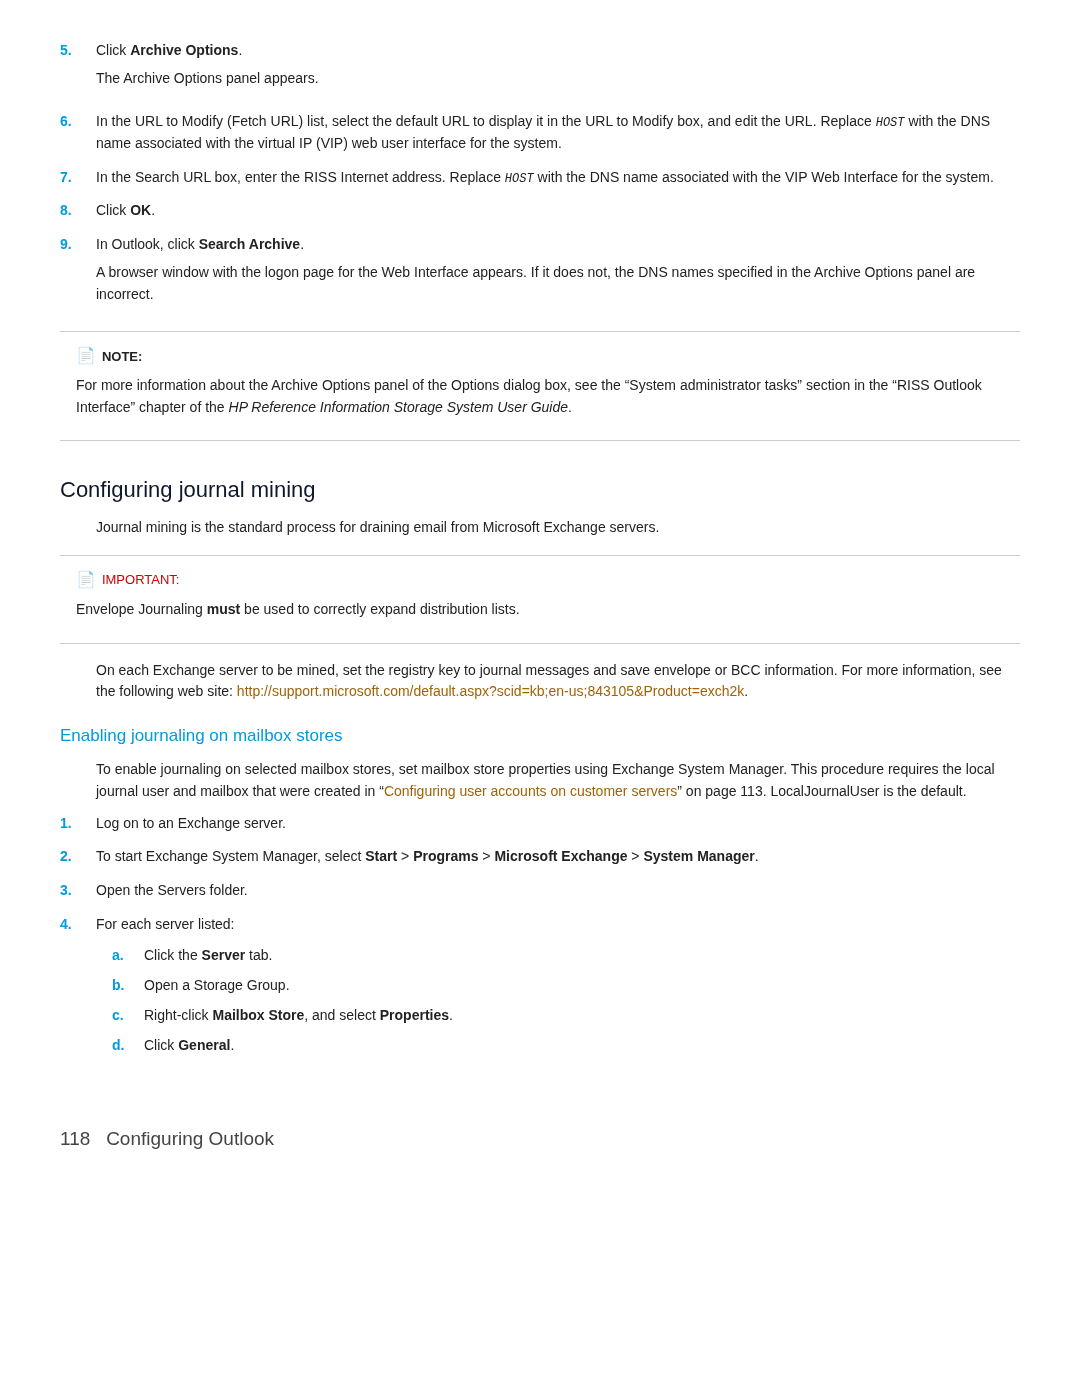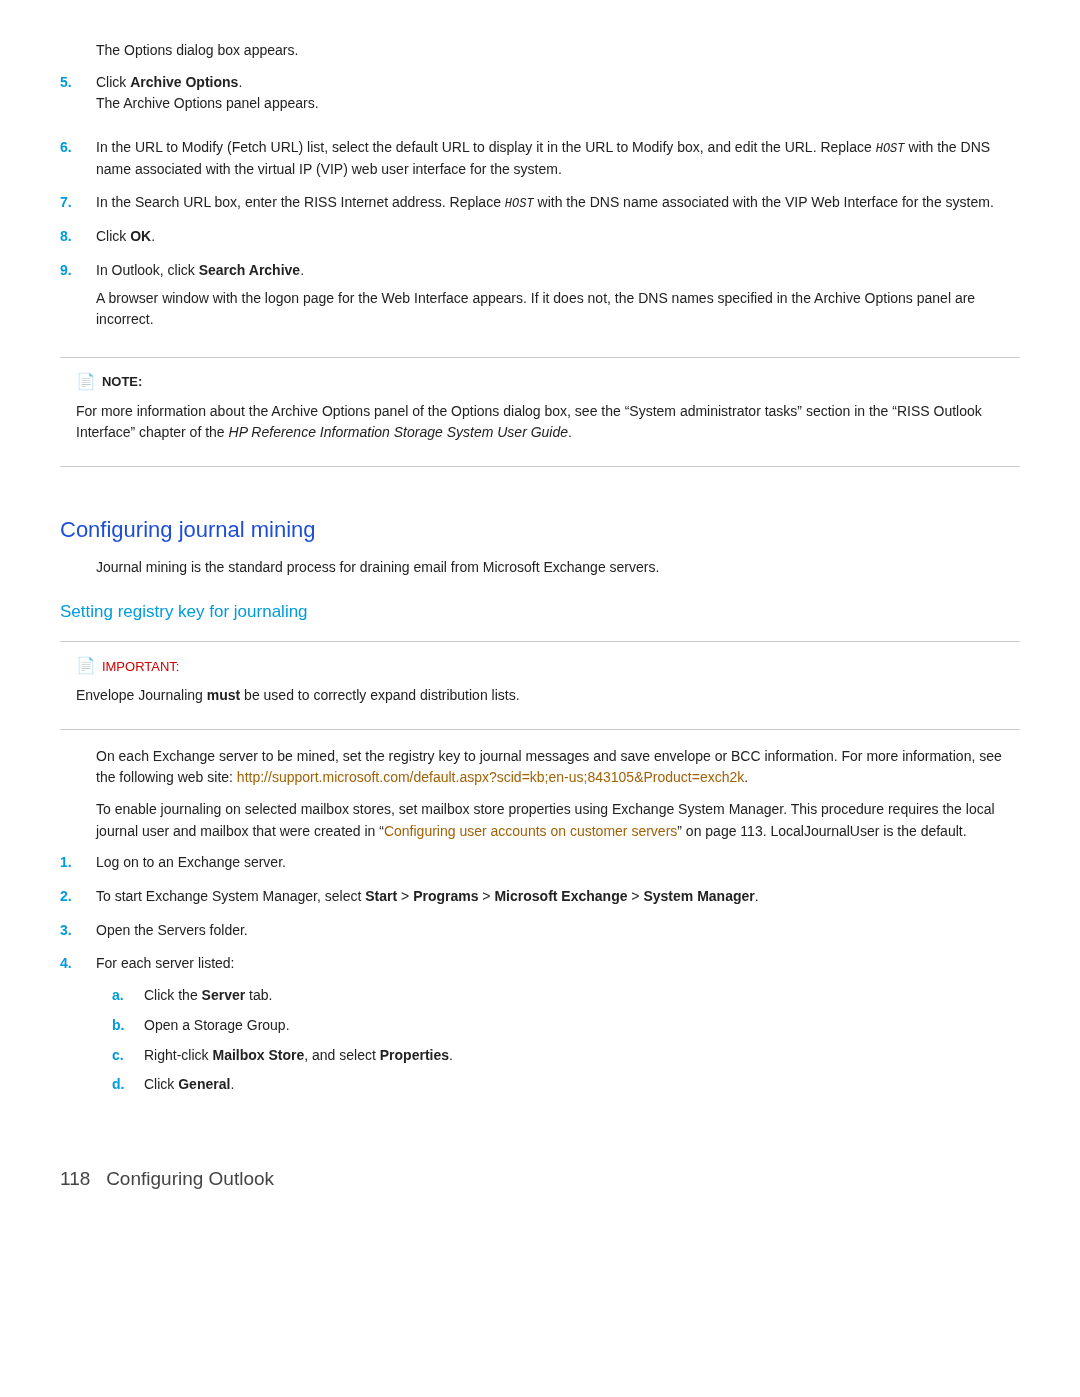--- a/index.html
+++ b/index.html
@@ -52,22 +52,22 @@
       font-weight: bold;
       color: #009bde;
       min-width: 32px;
       font-size: 14px;
     }
 
     
     .section-title {
       font-size: 22px;
       font-weight: normal;
-      color: #1d4ed8;
-      margin-top: 46px;
+      color: #0f172a;
+      margin-top: 32px;
       margin-bottom: 10px;
     }
 
     .subsection-title {
       font-size: 17px;
       font-weight: normal;
       color: #009bde;
       margin-top: 20px;
       margin-bottom: 10px;
     }
@@ -135,29 +135,26 @@
     .body-text {
       padding-left: 36px;
       margin-bottom: 10px;
     }
   </style>
 </head>
 <body>
 
 <div class="page-content">
 
-  <div>
-    <p class="body-text">The Options dialog box appears.</p>
-  </div>
 
   <div class="step-item">
     <span class="step-number">5.</span>
     <div class="step-body">
       <span>Click </span><span class="bold">Archive Options</span><span>.</span>
-      <p style="margin-top:0;">The Archive Options panel appears.</p>
+      <p style="margin-top:6px;">The Archive Options panel appears.</p>
     </div>
   </div>
 
   <div class="step-item">
     <span class="step-number">6.</span>
     <div class="step-body">
       <span>In the URL to Modify (Fetch URL) list, select the default URL to display it in the URL to Modify box, and edit the URL. Replace </span><span class="code-italic">HOST</span><span> with the DNS name associated with the virtual IP (VIP) web user interface for the system.</span>
     </div>
   </div>
 
@@ -190,37 +187,37 @@
     </div>
     <p>
       <span>For more information about the Archive Options panel of the Options dialog box, see the “System administrator tasks” section in the “RISS Outlook Interface” chapter of the </span><span style="font-style:italic;margin-top:26px;">HP Reference Information Storage System User Guide</span><span>.</span>
     </p>
   </div>
 
   <h1 class="section-title">Configuring journal mining</h1>
 
   <p class="body-text">Journal mining is the standard process for draining email from Microsoft Exchange servers.</p>
 
-  <h2 class="subsection-title">Setting registry key for journaling</h2>
 
 
   <div class="note-box">
     <div class="note-header">
       <span class="note-icon">📄</span>
       <span class="important-header">IMPORTANT:</span>
     </div>
     <p>
       <span>Envelope Journaling </span><span class="bold">must</span><span> be used to correctly expand distribution lists.</span>
     </p>
   </div>
 
   <p class="body-text">
     <span>On each Exchange server to be mined, set the registry key to journal messages and save envelope or BCC information.  For more information, see the following web site: </span><a class="link">http://support.microsoft.com/default.aspx?scid=kb;en-us;843105&amp;Product=exch2k</a><span>.</span>
   </p>
 
+  <h2 class="subsection-title">Enabling journaling on mailbox stores</h2>
 
   <p class="body-text">
     <span>To enable journaling on selected mailbox stores, set mailbox store properties using Exchange System Manager. This procedure requires the local journal user and mailbox that were created in “</span><a class="link">Configuring user accounts on customer servers</a><span>” on page 113. LocalJournalUser is the default.</span>
   </p>
 
   <div class="step-item">
     <span class="step-number">1.</span>
     <div class="step-body">
       <span>Log on to an Exchange server.</span>
     </div>

